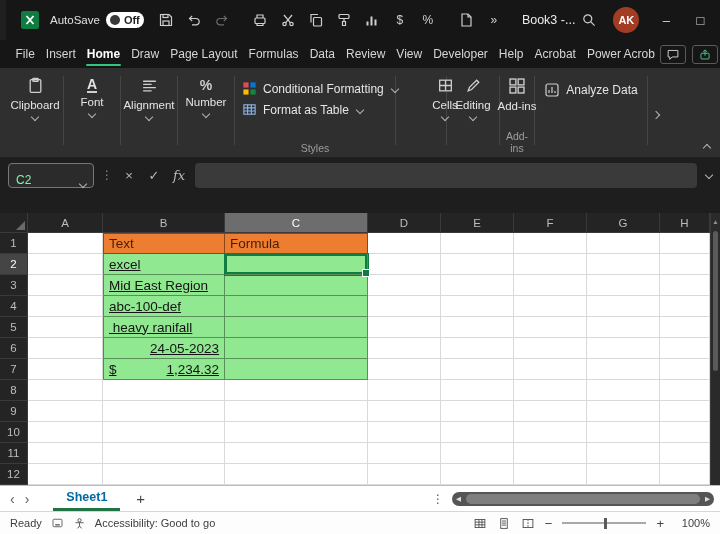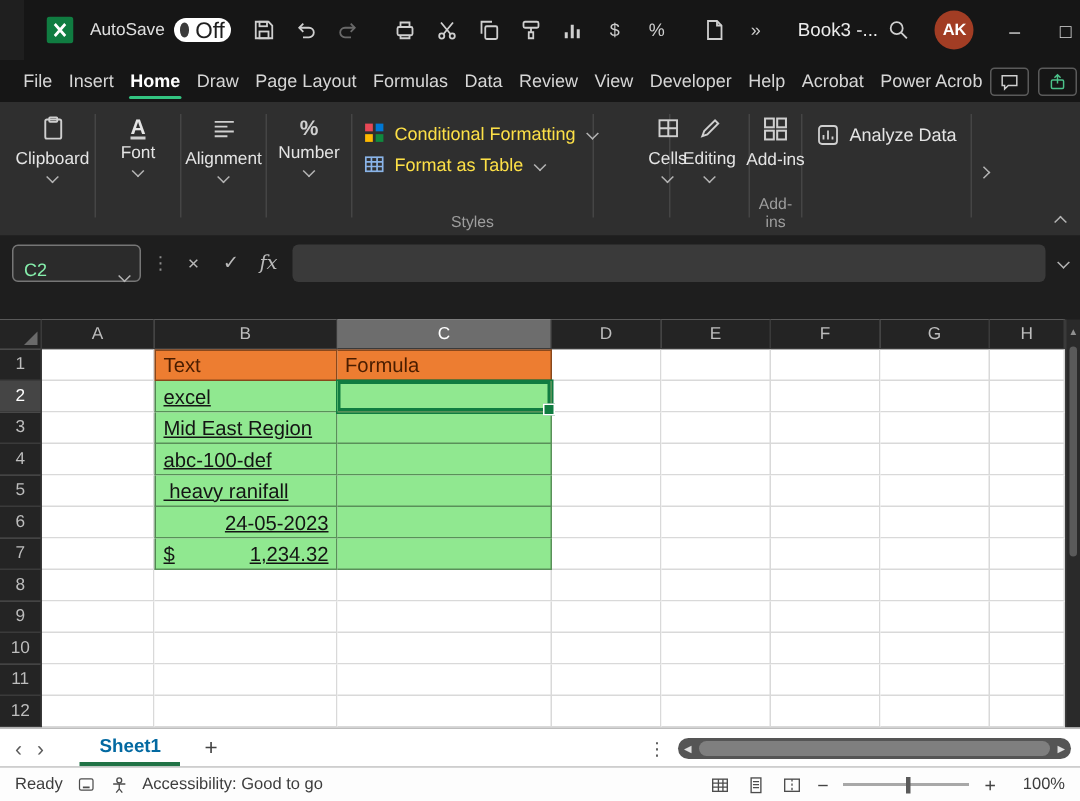--- a/index.html
+++ b/index.html
@@ -1,27 +1,27 @@
 <!DOCTYPE html>
 <html><head>
 <meta charset="utf-8">
 <style>
   * { box-sizing: border-box; margin: 0; padding: 0; }
   html,body { width:720px; height:534px; }
   body { font-family:"Liberation Sans","DejaVu Sans",sans-serif; background:#1f1f1f; overflow:hidden; }
   .app { position:relative; width:720px; height:534px; background:#1f1f1f; }
 
   
-  .titlebar { position:absolute; top:0; left:16px; right:0; height:40px; background:#161616; display:flex; align-items:center; padding:0 6px 0 10px; color:#e0e0e0; }
+  .titlebar { position:absolute; top:0; left:6px; right:0; height:40px; background:#161616; display:flex; align-items:center; padding:0 6px 0 10px; color:#e0e0e0; }
   .tb-icon { width:24px; height:24px; display:flex; align-items:center; justify-content:center; border-radius:4px; margin:0 2px; color:#cfcfcf; font-size:12px; flex:0 0 auto; }
   .tb-icon svg { stroke:#cfcfcf; fill:none; stroke-width:1.2; }
   .autosave { display:flex; align-items:center; gap:6px; margin:0 8px 0 6px; font-size:11.5px; color:#e0e0e0; }
   .pill { width:38px; height:16px; background:#ffffff; border-radius:9px; display:flex; align-items:center; padding:0 4px; gap:4px; }
   .knob { width:10px; height:10px; border-radius:50%; background:#3a3a3a; }
-  .pill-label { font-size:15px; color:#1f1f1f; font-weight:normal; }
+  .pill-label { font-size:11px; color:#1f1f1f; font-weight:bold; }
   .tb-sep { width:1px; height:18px; background:#3d3d3d; margin:0 5px; }
   .dim { opacity:.45; }
   .tb-title { font-size:12.5px; color:#ececec; margin-left:14px; white-space:nowrap; }
   .tb-right { margin-left:auto; display:flex; align-items:center; }
   .avatar { width:26px; height:26px; border-radius:50%; background:#a23d24; color:#fff; font-size:11px; font-weight:bold; display:flex; align-items:center; justify-content:center; margin:0 10px; }
   .winbtn { width:34px; height:30px; display:flex; align-items:center; justify-content:center; color:#d9d9d9; font-size:13px; }
 
   
   .menubar { position:absolute; top:40px; left:0; right:0; height:28px; background:#161616; display:flex; align-items:center; padding-left:10px; color:#d6d6d6; font-size:12px; }
   .menu-item { padding:6px 5.5px; position:relative; white-space:nowrap; }
@@ -37,21 +37,21 @@
   .rgroup { display:flex; flex-direction:column; align-items:center; position:relative; height:100%; }
   .rdivider { width:1px; background:#454545; margin:4px 1px 12px; }
   .bigbtn { display:flex; flex-direction:column; align-items:center; gap:3px; padding-top:5px; width:54px; color:#e4e4e4; font-size:11.5px; }
   .bigbtn svg { fill:none; stroke:#cfcfcf; stroke-width:1.2; }
   .glyph-icon { font-size:14px; font-weight:bold; color:#cfcfcf; line-height:16px; }
   .font-a { font-size:14px; font-weight:bold; color:#e4e4e4; border-bottom:2px solid #cfcfcf; line-height:14px; }
   .chev { display:inline-block; width:6px; height:6px; border-right:1.4px solid #b5b5b5; border-bottom:1.4px solid #b5b5b5; transform:rotate(45deg); }
   .chev.up { transform:rotate(225deg); }
   .chev.rightc { transform:rotate(-45deg); }
   .styles-group { width:158px; align-items:flex-start; padding:6px 0 0 4px; }
-  .style-item { display:flex; align-items:center; gap:6px; color:#fde047; font-size:12px; padding:3px 2px; white-space:nowrap; }
+  .style-item { display:flex; align-items:center; gap:6px; color:#e5e5e5; font-size:12px; padding:3px 2px; white-space:nowrap; }
   .style-item svg { flex:0 0 auto; }
   .style-item .chev { margin-left:2px; }
   .grouplabel { position:absolute; bottom:3px; left:0; right:0; text-align:center; font-size:10.5px; color:#9d9d9d; }
   .analyze-group { padding-top:10px; width:110px; }
   .analyze-btn { display:flex; align-items:center; gap:6px; color:#e4e4e4; font-size:12px; white-space:nowrap; }
   .analyze-btn svg { fill:none; stroke:#cfcfcf; stroke-width:1.2; }
   .adobe-group { width:46px; overflow:hidden; }
   .expander-col { display:flex; align-items:center; padding:0 4px; }
   .ribbon-collapse { position:absolute; right:10px; bottom:6px; }
 

